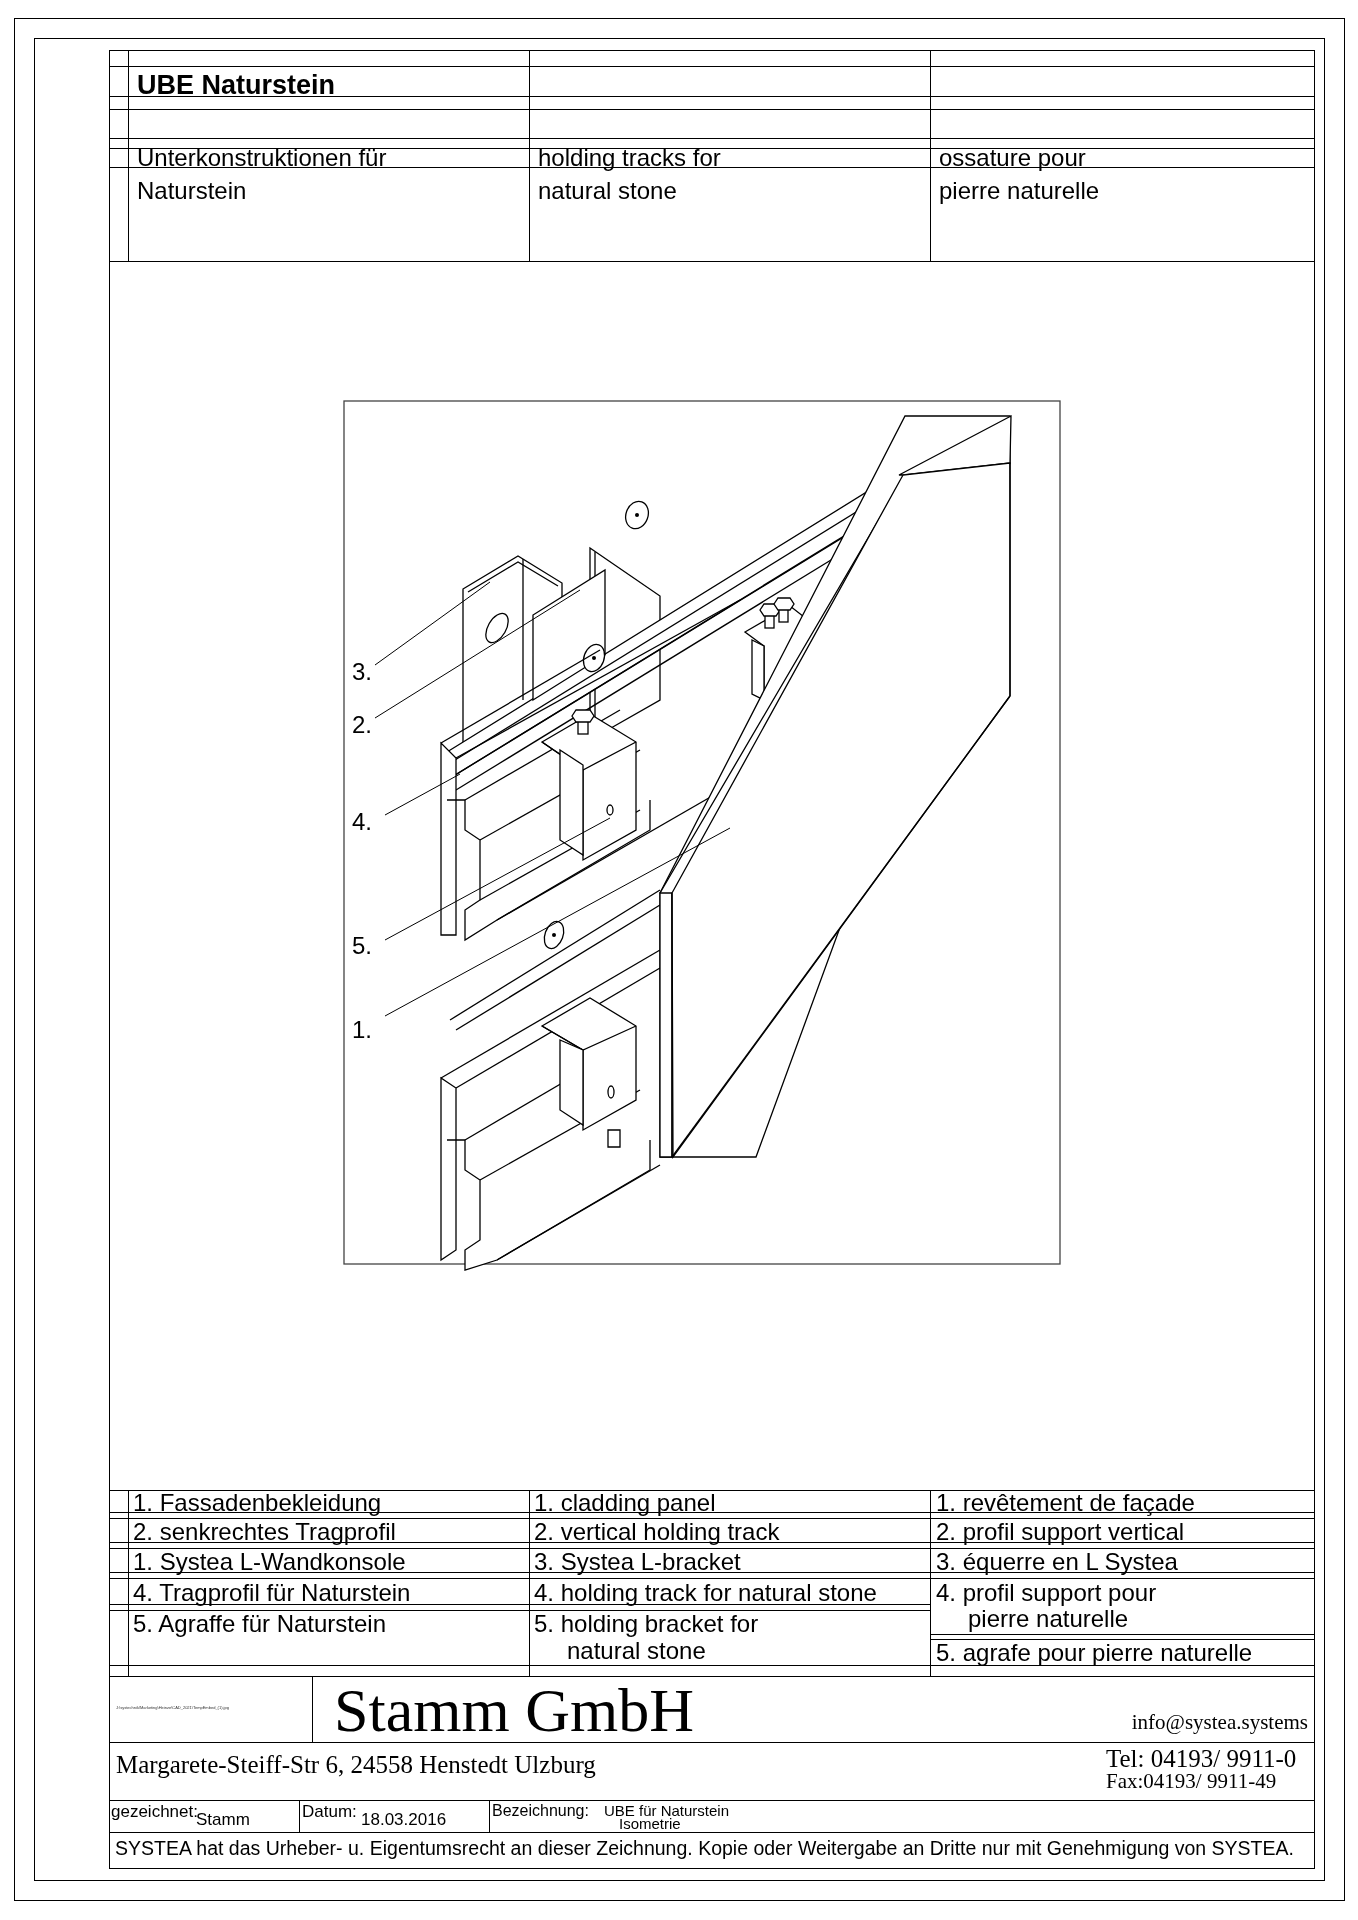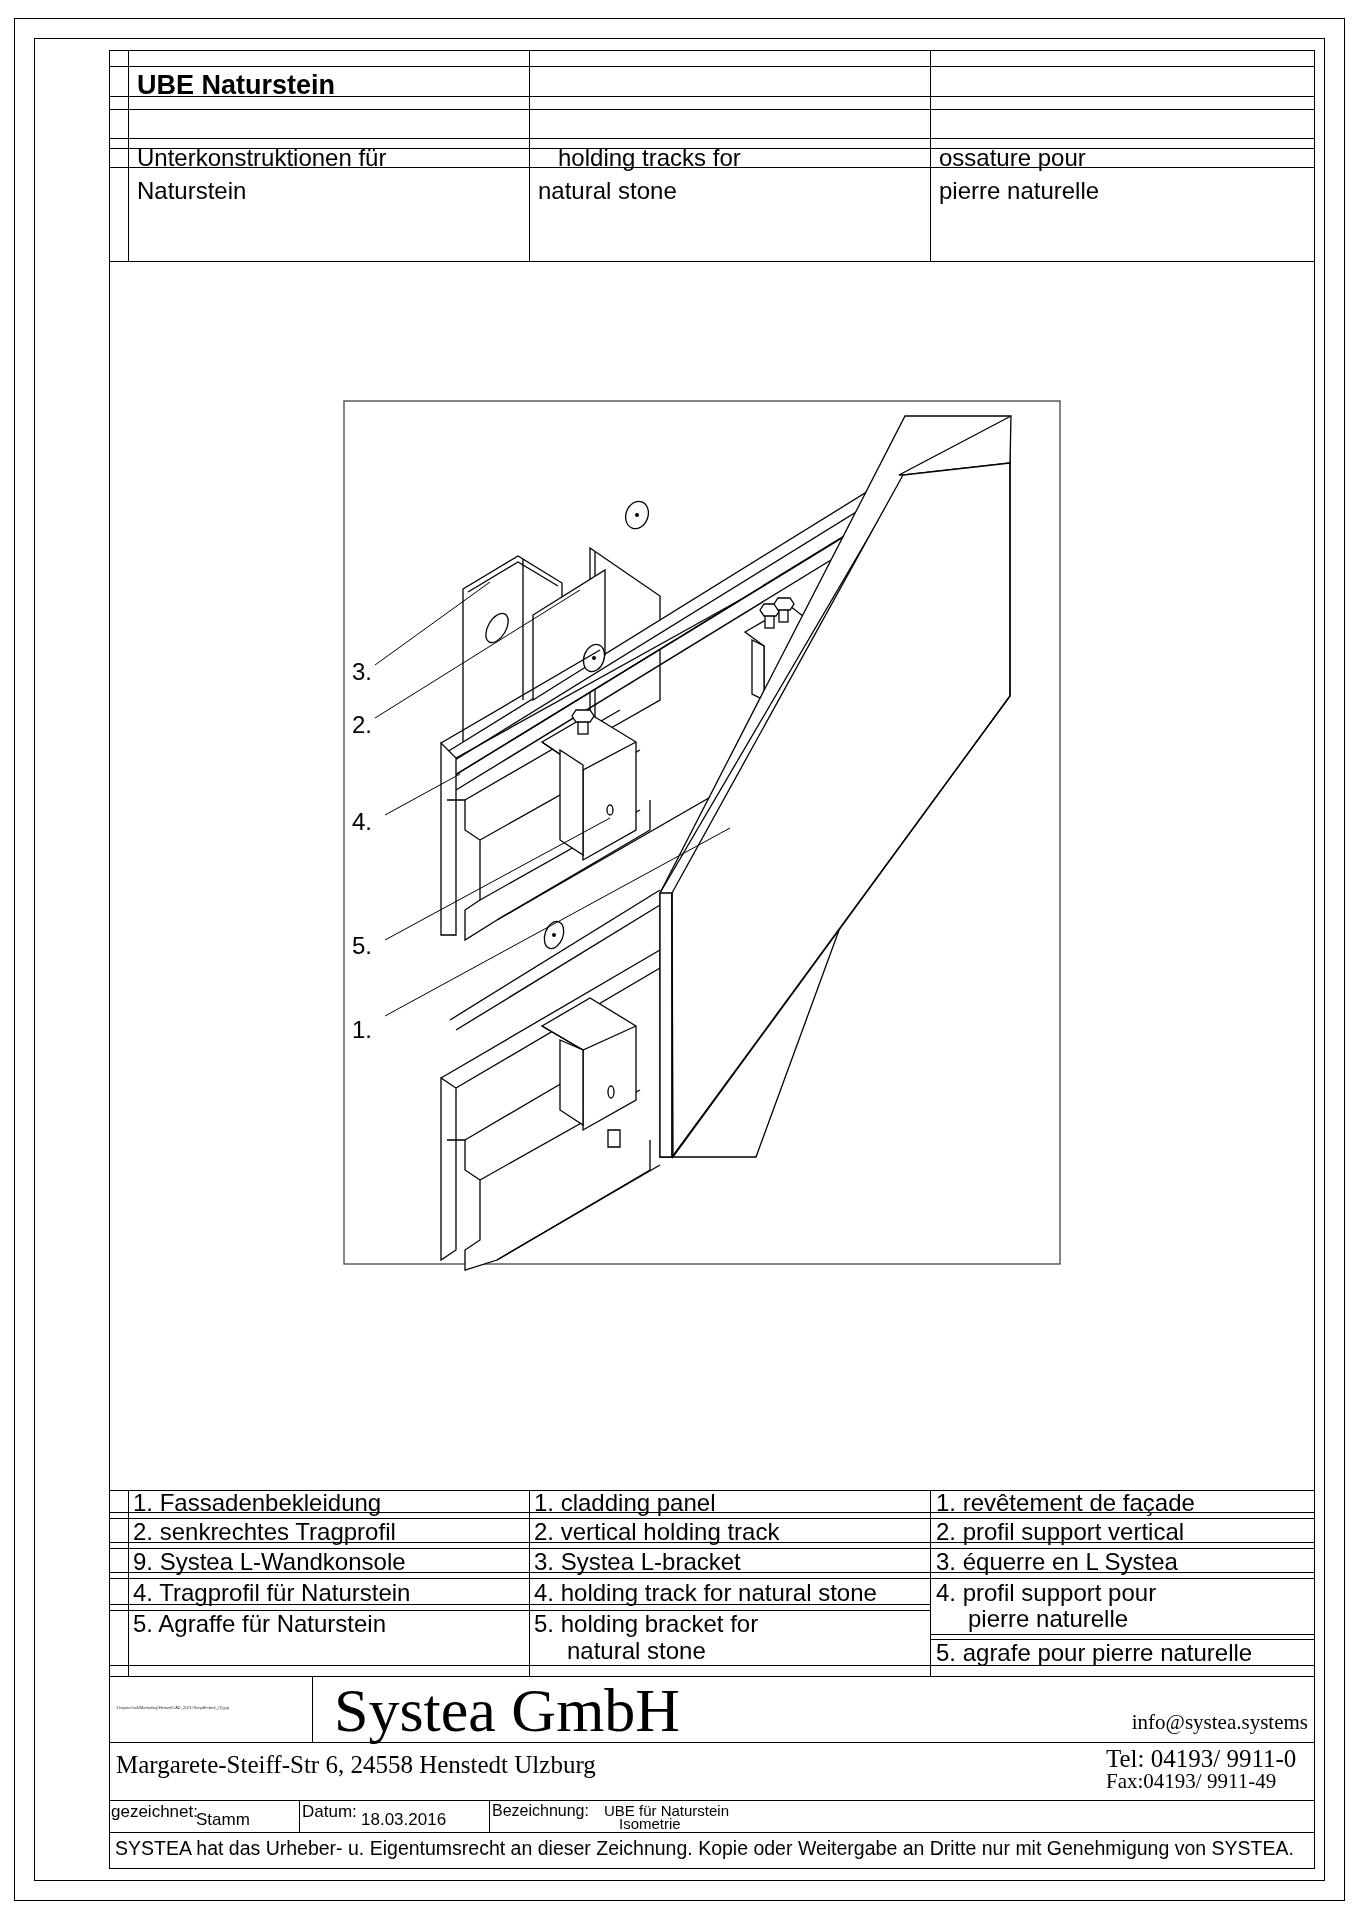--- a/index.html
+++ b/index.html
@@ -36,21 +36,21 @@
   <div class="hl" style="left:109px;top:109px;width:1206px;"></div>
   <div class="hl" style="left:109px;top:138px;width:1206px;"></div>
   <div class="hl" style="left:109px;top:148px;width:1206px;"></div>
   <div class="hl" style="left:109px;top:167px;width:1206px;"></div>
   <div class="hl" style="left:109px;top:261px;width:1206px;"></div>
 
   <div class="t title" style="left:137px;top:72px;">UBE Naturstein</div>
 
   <div class="t hdr" style="left:137px;top:146px;">Unterkonstruktionen für</div>
   <div class="t hdr" style="left:137px;top:179px;">Naturstein</div>
-  <div class="t hdr" style="left:538px;top:146px;margin-left:20px;">holding tracks for</div>
+  <div class="t hdr" style="left:538px;top:146px;">holding tracks for</div>
   <div class="t hdr" style="left:538px;top:179px;">natural stone</div>
   <div class="t hdr" style="left:939px;top:146px;">ossature pour</div>
   <div class="t hdr" style="left:939px;top:179px;">pierre naturelle</div>
 </div>
 
 <div>
   <svg width="1358" height="1920" viewBox="0 0 1358 1920">
 
     <rect x="344" y="401" width="716" height="863" fill="none" stroke="#444" stroke-width="1.3"></rect>
 
@@ -159,21 +159,21 @@
   <div class="hl" style="left:109px;top:1578px;width:1206px;"></div>
   <div class="hl" style="left:109px;top:1604px;width:821px;"></div>
   <div class="hl" style="left:109px;top:1610px;width:821px;"></div>
   <div class="hl" style="left:930px;top:1634px;width:385px;"></div>
   <div class="hl" style="left:930px;top:1639px;width:385px;"></div>
   <div class="hl" style="left:109px;top:1665px;width:1206px;"></div>
   <div class="hl" style="left:109px;top:1676px;width:1206px;"></div>
 
   <div class="t leg" style="left:133px;top:1491px;">1. Fassadenbekleidung</div>
   <div class="t leg" style="left:133px;top:1520px;">2. senkrechtes Tragprofil</div>
-  <div class="t leg" style="left:133px;top:1550px;">9. Systea L-Wandkonsole</div>
+  <div class="t leg" style="left:133px;top:1550px;">1. Systea L-Wandkonsole</div>
   <div class="t leg" style="left:133px;top:1581px;text-align:center;">4. Tragprofil für Naturstein</div>
   <div class="t leg" style="left:133px;top:1612px;">5. Agraffe für Naturstein</div>
 
   <div class="t leg" style="left:534px;top:1491px;">1. cladding panel</div>
   <div class="t leg" style="left:534px;top:1520px;">2. vertical holding track</div>
   <div class="t leg" style="left:534px;top:1550px;">3. Systea L-bracket</div>
   <div class="t leg" style="left:534px;top:1581px;">4. holding track for natural stone</div>
   <div class="t leg" style="left:534px;top:1612px;">5. holding bracket for</div>
   <div class="t leg" style="left:567px;top:1639px;">natural stone</div>
 
@@ -187,21 +187,21 @@
 
 <div>
   <div class="vl" style="left:312px;top:1676px;height:66px;"></div>
   <div class="hl" style="left:109px;top:1742px;width:1206px;"></div>
   <div class="hl" style="left:109px;top:1800px;width:1206px;"></div>
   <div class="vl" style="left:299px;top:1800px;height:32px;"></div>
   <div class="vl" style="left:489px;top:1800px;height:32px;"></div>
   <div class="hl" style="left:109px;top:1832px;width:1206px;"></div>
 
   <div class="t" style="left:116px;top:1706px;font-size:4px;color:#333;">J:\systechnik\Marketing\Heinze\CAD_2021\TempEmbed_(1).jpg</div>
-  <div class="t serif" style="left:334px;top:1679px;font-size:62px;">Systea GmbH</div>
+  <div class="t serif" style="left:334px;top:1679px;font-size:62px;">Stamm GmbH</div>
   <div class="t serif" style="right:50px;top:1712px;font-size:21px;">info@systea.systems</div>
   <div class="t serif" style="left:116px;top:1752px;font-size:25px;">Margarete-Steiff-Str 6, 24558 Henstedt Ulzburg</div>
   <div class="t serif" style="left:1106px;top:1746px;font-size:25px;">Tel: 04193/ 9911-0</div>
   <div class="t serif" style="left:1106px;top:1771px;font-size:21px;">Fax:04193/ 9911-49</div>
 
   <div class="t small" style="left:111px;top:1803px;">gezeichnet:</div>
   <div class="t small" style="left:196px;top:1811px;">Stamm</div>
   <div class="t small" style="left:302px;top:1803px;">Datum:</div>
   <div class="t small" style="left:361px;top:1811px;">18.03.2016</div>
   <div class="t" style="left:492px;top:1803px;font-size:16px;">Bezeichnung:</div>

